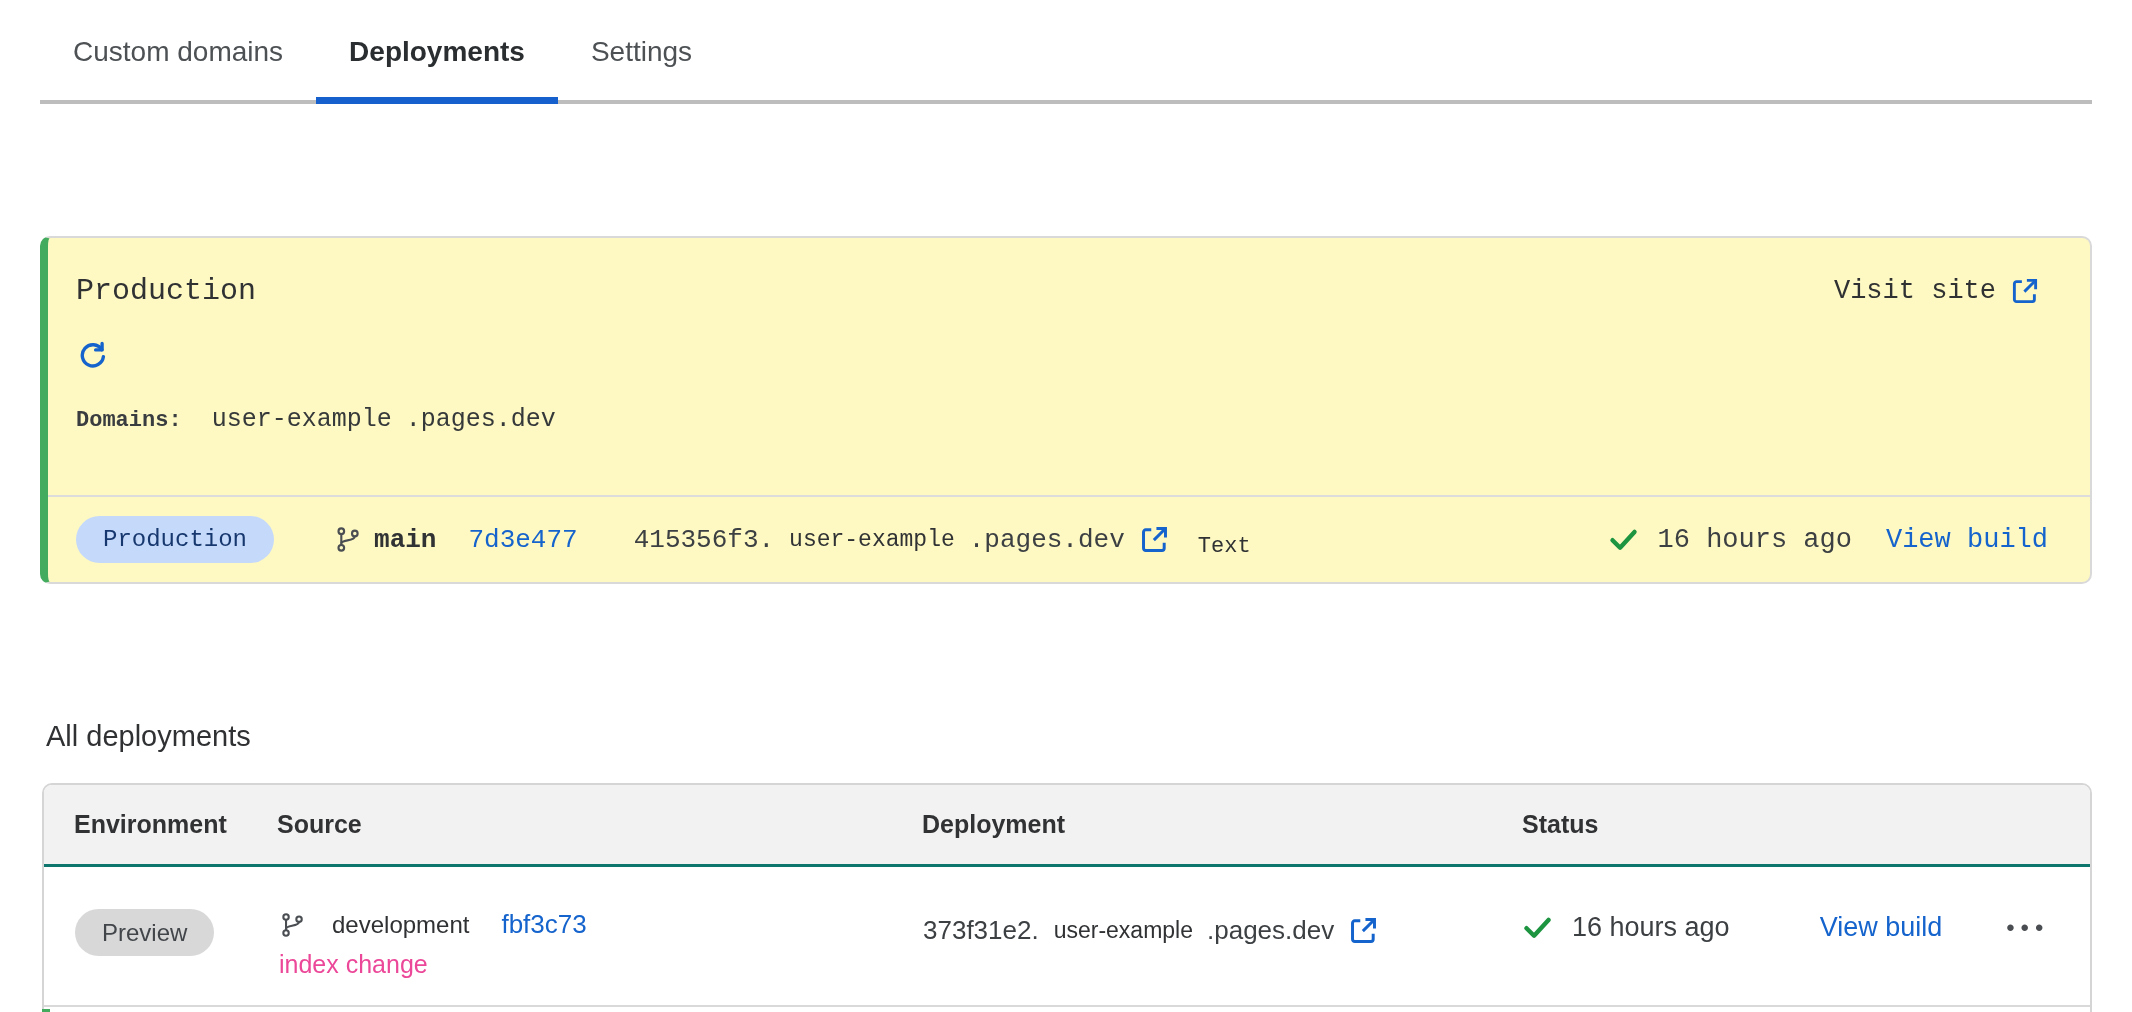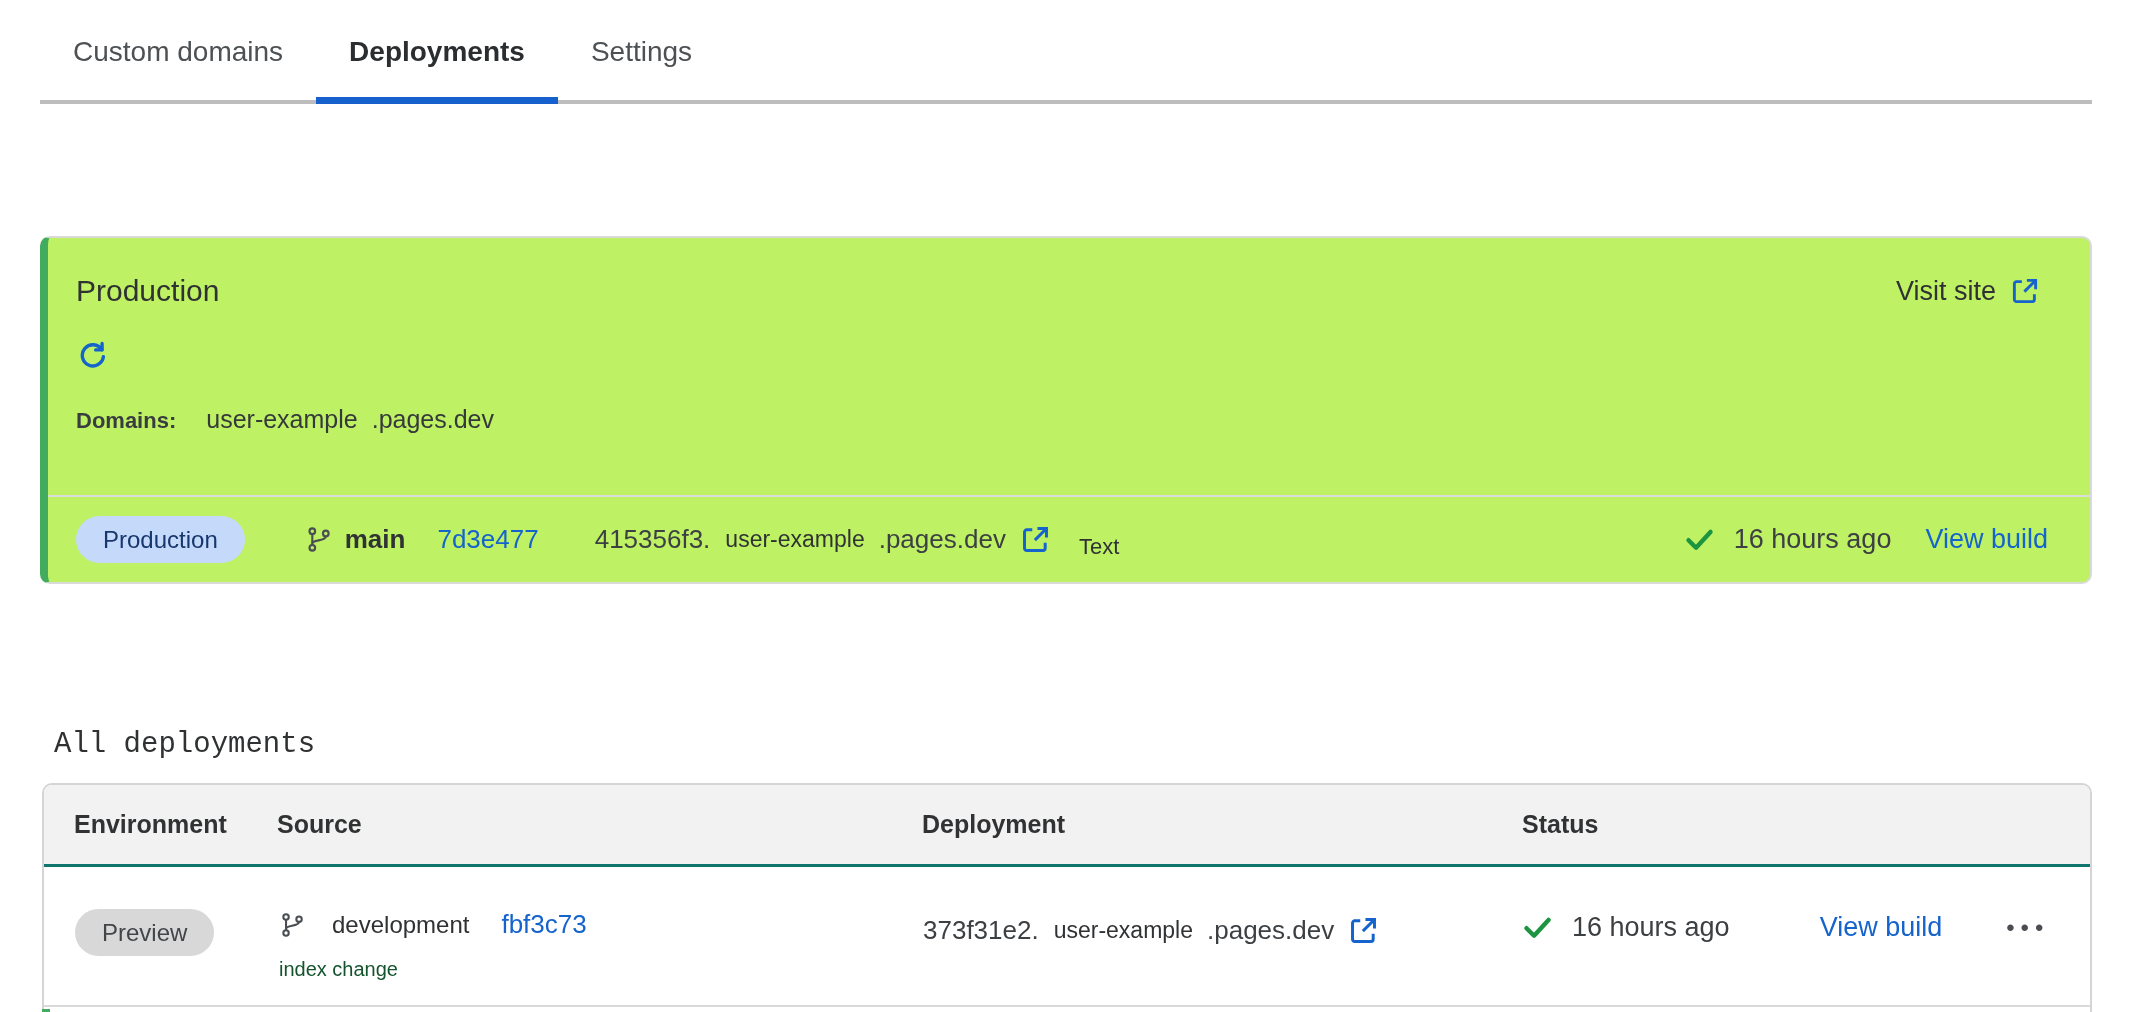--- a/index.html
+++ b/index.html
@@ -26,22 +26,23 @@
   }
   .tab.active { color:#2b2e30; font-weight:bold; }
   .tab.active::after {
     content:""; position:absolute; left:0; right:0; bottom:0;
     height:7px; background:#1660cd; z-index:2;
   }
 
   
   .prod-card {
     position:absolute; left:40px; top:236px; width:2052px; height:348px;
-    background:#bef264; border:2px solid #d9d9d9; border-left:8px solid #43ab5e;
+    background:#fef9c3; border:2px solid #d9d9d9; border-left:8px solid #43ab5e;
     border-radius:10px;
+    font-family:Liberation Mono, monospace;
   }
   .card-head {
     display:flex; justify-content:space-between; align-items:center;
     padding:36px 50px 0 28px;
   }
   .card-title { font-size:30px; font-weight:500; color:#2f3133; }
   .visit-site { display:flex; align-items:center; gap:14px; font-size:27px; color:#2f3133; cursor:pointer; }
   .autodeploy {
     display:flex; align-items:center; gap:16px;
     padding:30px 0 0 28px; font-size:26px; color:#3d4043;
@@ -96,21 +97,21 @@
   .th-source { left:233px; }
   .th-deployment { left:878px; }
   .th-status { left:1478px; }
 
   .trow { position:relative; height:139px; }
   .cell-env { position:absolute; left:31px; top:42px; }
   .cell-source { position:absolute; left:235px; top:42px; }
   .source-line1 { display:flex; align-items:center; }
   .source-branch { margin-left:27px; font-size:24px; color:#2f3133; }
   .source-commit { margin-left:32px; font-size:26px; }
-  .commit-msg { margin-top:18px; font-size:20px; color:#14532d; }
+  .commit-msg { margin-top:10px; font-size:25px; color:#ec4899; }
   .cell-deploy { position:absolute; left:879px; top:48px; display:flex; align-items:center; }
   .cell-deploy .deploy-id { margin-left:0; }
   .cell-status { position:absolute; left:1477px; top:44px; display:flex; align-items:center; }
   .cell-status .view-build { margin-left:90px; }
   .dots-menu { margin-left:64px; font-size:24px; color:#4a4e52; letter-spacing:6px; cursor:pointer; }
 
   .cutoff-row { position:absolute; left:0; right:0; top:220px; height:38px; border-top:2px solid #d9d9d9; }
   .cutoff-green { position:absolute; left:-2px; top:2px; width:8px; height:36px; background:#43ab5e; }
 
   .icon { display:inline-flex; flex:none; }
@@ -191,21 +192,21 @@
         <svg width="33" height="33" viewBox="0 0 24 24" fill="none" stroke="#1c9440" stroke-width="3.2" stroke-linecap="round" stroke-linejoin="round">
           <path d="M4 12.5 L9.5 18 L20 6.5"></path>
         </svg>
       </span>
       <span class="time-text">16 hours ago</span>
       <span class="view-build link" style="margin-left:34px">View build</span>
     </span>
   </div>
 </section>
 
-<h2 class="section-heading" style="margin:12px; font-weight:normal;font-family:Liberation Mono, monospace;">All deployments</h2>
+<h2 class="section-heading" style="margin:4px; font-weight:normal;">All deployments</h2>
 
 <section class="deploy-table">
   <div class="thead">
     <span class="th th-environment">Environment</span>
     <span class="th th-source">Source</span>
     <span class="th th-deployment">Deployment</span>
     <span class="th th-status">Status</span>
   </div>
 
   <div class="trow">

